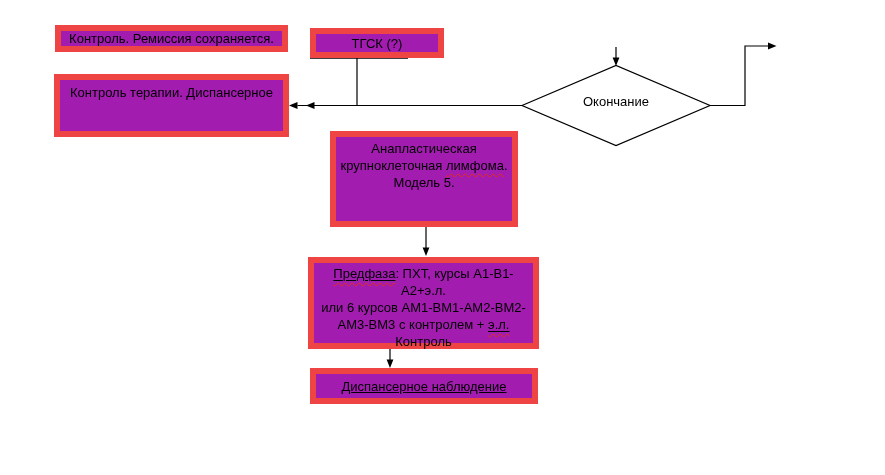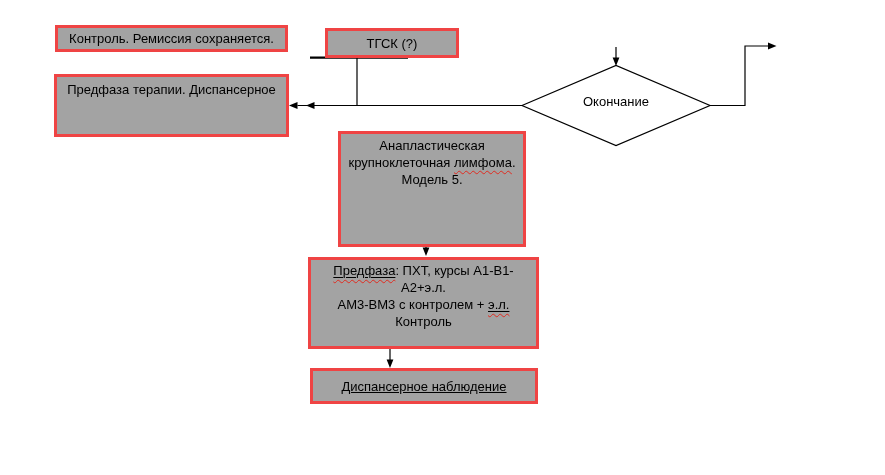--- a/index.html
+++ b/index.html
@@ -15,22 +15,22 @@
     overflow: hidden;
   }
   #connector-layer {
     position: absolute;
     left: 0; top: 0;
     width: 885px; height: 475px;
   }
   .node {
     position: absolute;
     box-sizing: border-box;
-    border: 3px solid #ef4444;
-    background: #a3a3a3;
+    border: 6px solid #ef4444;
+    background: #a21caf;
     text-align: center;
   }
   .v-center {
     display: flex;
     align-items: center;
     justify-content: center;
     flex-direction: column;
   }
   .diamond-label {
     position: absolute;
@@ -82,38 +82,39 @@
 
       <line x1="390" y1="348" x2="390" y2="360"></line>
       <polygon points="386.6,359.5 393.4,359.5 390,368" fill="#000000" stroke="none"></polygon>
     </g>
   </svg>
 
   <div class="node v-center" style="left:55px; top:25px; width:233px; height:27px;">
       <div><span>Контроль. Ремиссия сохраняется.</span></div>
     </div>
 
-  <div class="node v-center" style="left:325px; top:28px; width:134px; height:30px;">
+  <div class="node v-center" style="left:310px; top:28px; width:134px; height:30px;">
       <div><span>ТГСК (?)</span></div>
     </div>
 
   <div class="node" style="left:54px; top:74px; width:235px; height:63px; padding-top:4px;">
-      <div><span>Предфаза терапии. Диспансерное</span></div>
+      <div><span>Контроль терапии. Диспансерное</span></div>
     </div>
 
   <div class="diamond-label" style="left:556px; top:93px; width:120px;">Окончание</div>
 
-  <div class="node" style="left:338px; top:131px; width:188px; height:116px; padding-top:3px;">
+  <div class="node" style="left:330px; top:131px; width:188px; height:96px; padding-top:3px;">
       <div><span>Анапластическая</span></div>
       <div><span>крупноклеточная </span><span class="sq">лимфома</span><span>.</span></div>
       <div><span>Модель 5.</span></div>
     </div>
 
   <div class="node" style="left:308px; top:257px; width:231px; height:92px; padding-top:2px;">
       <div><span class="u"><span class="sq">Предфаза</span></span><span>: ПХТ, курсы А1-В1-А2+э.л.</span></div>
+      <div><span>или 6 курсов АМ1-ВМ1-АМ2-ВМ2-</span></div>
       <div><span>АМ3-ВМ3 с контролем + </span><span class="u"><span class="sq">э.л.</span></span></div>
       <div><span>Контроль</span></div>
     </div>
 
   <div class="node v-center" style="left:310px; top:368px; width:228px; height:36px;text-decoration:underline;">
       <div><span>Диспансерное наблюдение</span></div>
     </div>
 
 </div>
 

